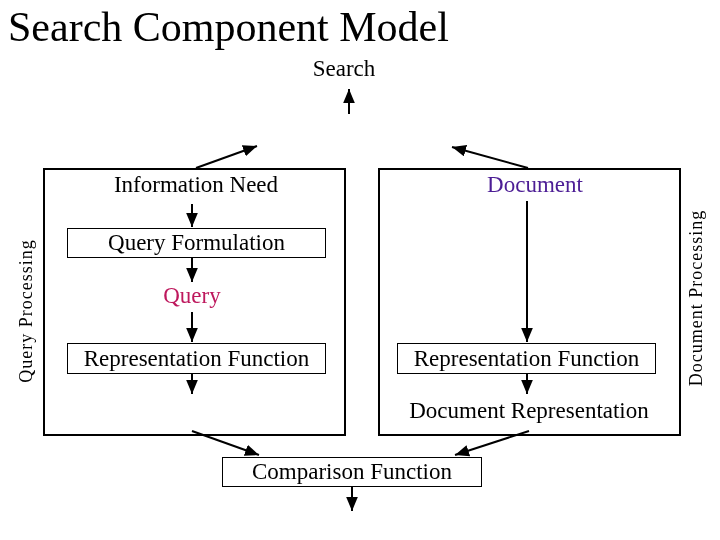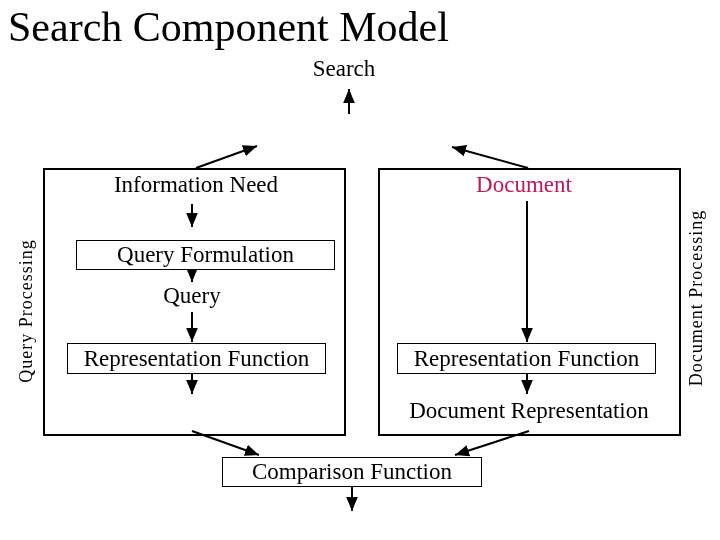--- a/index.html
+++ b/index.html
@@ -60,21 +60,21 @@
     font-size: 18px;
     white-space: nowrap;
     letter-spacing: 1px;
   }
   
   .utility        { left: 344px; top: 56px;  }
   .hj-box         { left: 222px; top: 114px; width: 258px; height: 28px; }
   .big-left       { left: 43px;  top: 168px; width: 299px; height: 264px; }
   .big-right      { left: 378px; top: 168px; width: 299px; height: 264px; }
   .info-need      { left: 196px; top: 172px; }
-  .qf-box         { left: 67px;  top: 240px; width: 257px; height: 28px; margin-left: 9px; }
+  .qf-box         { left: 67px;  top: 228px; width: 257px; height: 28px; }
   .query          { left: 192px; top: 283px; }
   .rf-left-box    { left: 67px;  top: 343px; width: 257px; height: 29px; }
   .q-rep          { left: 193px; top: 398px; }
   .doc            { left: 524px; top: 172px; }
   .rf-right-box   { left: 397px; top: 343px; width: 257px; height: 29px; }
   .d-rep          { left: 529px; top: 398px; }
   .vlabel-left    { left: 26px;  top: 311px; }
   .vlabel-right   { left: 696px; top: 298px; }
   .cf-box         { left: 222px; top: 457px; width: 258px; height: 28px; }
   .rsv            { left: 372px; top: 510px; }
@@ -111,28 +111,28 @@
 
   <div class="bigbox big-left"></div>
   <div class="bigbox big-right"></div>
 
   <div class="label info-need">Information Need</div>
 
   <div class="box qf-box">
     <span>Query Formulation</span>
   </div>
 
-  <div class="label query" style="color: #000000;">Query</div>
+  <div class="label query" style="color: #be185d;">Query</div>
 
   <div class="box rf-left-box">
     <span>Representation Function</span>
   </div>
 
 
-  <div class="label doc" style="color: #be185d;">Document</div>
+  <div class="label doc" style="color: #4c1d95; margin-left: 11px;">Document</div>
 
   <div class="box rf-right-box">
     <span>Representation Function</span>
   </div>
 
   <div class="label d-rep">Document Representation</div>
 
   <div class="vlabel vlabel-left">Query Processing</div>
   <div class="vlabel vlabel-right">Document Processing</div>
 

